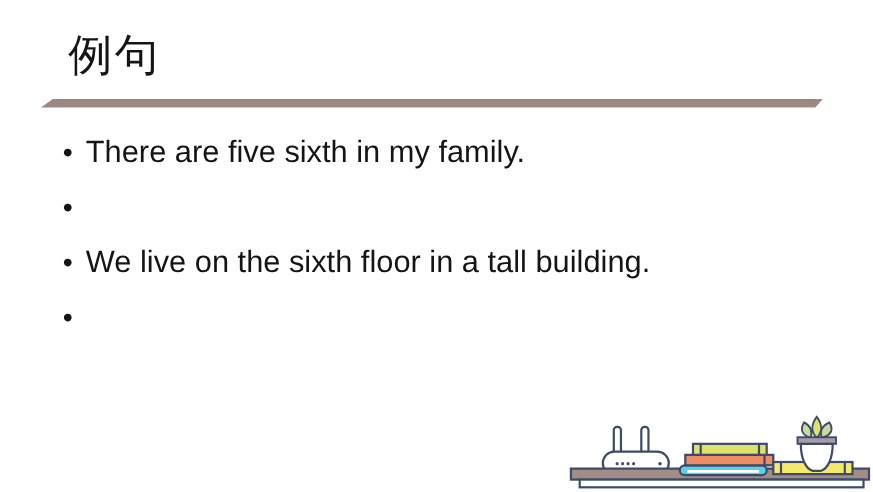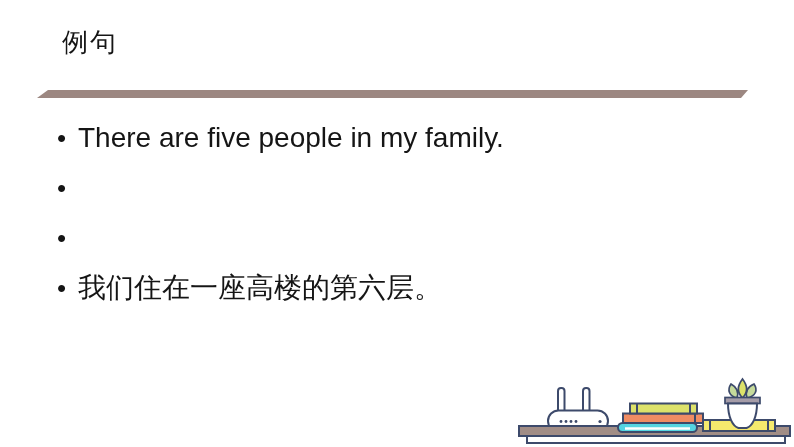--- a/index.html
+++ b/index.html
@@ -7,21 +7,21 @@
     position:relative;
     width:794px;height:447px;
     background:#ffffff;
     overflow:hidden;
     font-family:"Liberation Sans","DejaVu Sans",sans-serif;
   }
   .title{
     position:absolute;
     left:62px;top:26px;
     margin:0;
-    font-size:26px;
+    font-size:40px;
     font-weight:500;
     color:#151515;
     letter-spacing:2px;
     line-height:1.25;
     text-align:center;
   }
   .divider{
     position:absolute;
     left:37px;top:90px;
     width:711px;height:8px;
@@ -59,31 +59,31 @@
 
 <div class="slide">
 
   <h1 class="title">例句</h1>
 
   <div class="divider"></div>
 
   <ul class="bullets">
     <li>
       <span class="bullet">•</span>
-      <span>There are five people in my family.</span>
+      <span>There are five sixth in my family.</span>
     </li>
     <li>
       <span class="bullet">•</span>
     </li>
     <li>
       <span class="bullet">•</span>
+      <span>We live on the sixth floor in a tall building.</span>
     </li>
     <li>
       <span class="bullet">•</span>
-      <span>我们住在一座高楼的第六层。</span>
     </li>
   </ul>
 
   <svg class="desk" viewBox="0 0 290 70" xmlns="http://www.w3.org/2000/svg">
 
     <g stroke="#3d4a6b" stroke-width="2" fill="#ffffff">
       <rect x="54" y="11" width="6.5" height="25" rx="3"></rect>
       <rect x="79" y="11" width="6.5" height="25" rx="3"></rect>
       <rect x="44" y="33.5" width="60" height="21" rx="10.5" fill="#ffffff"></rect>
     </g>

